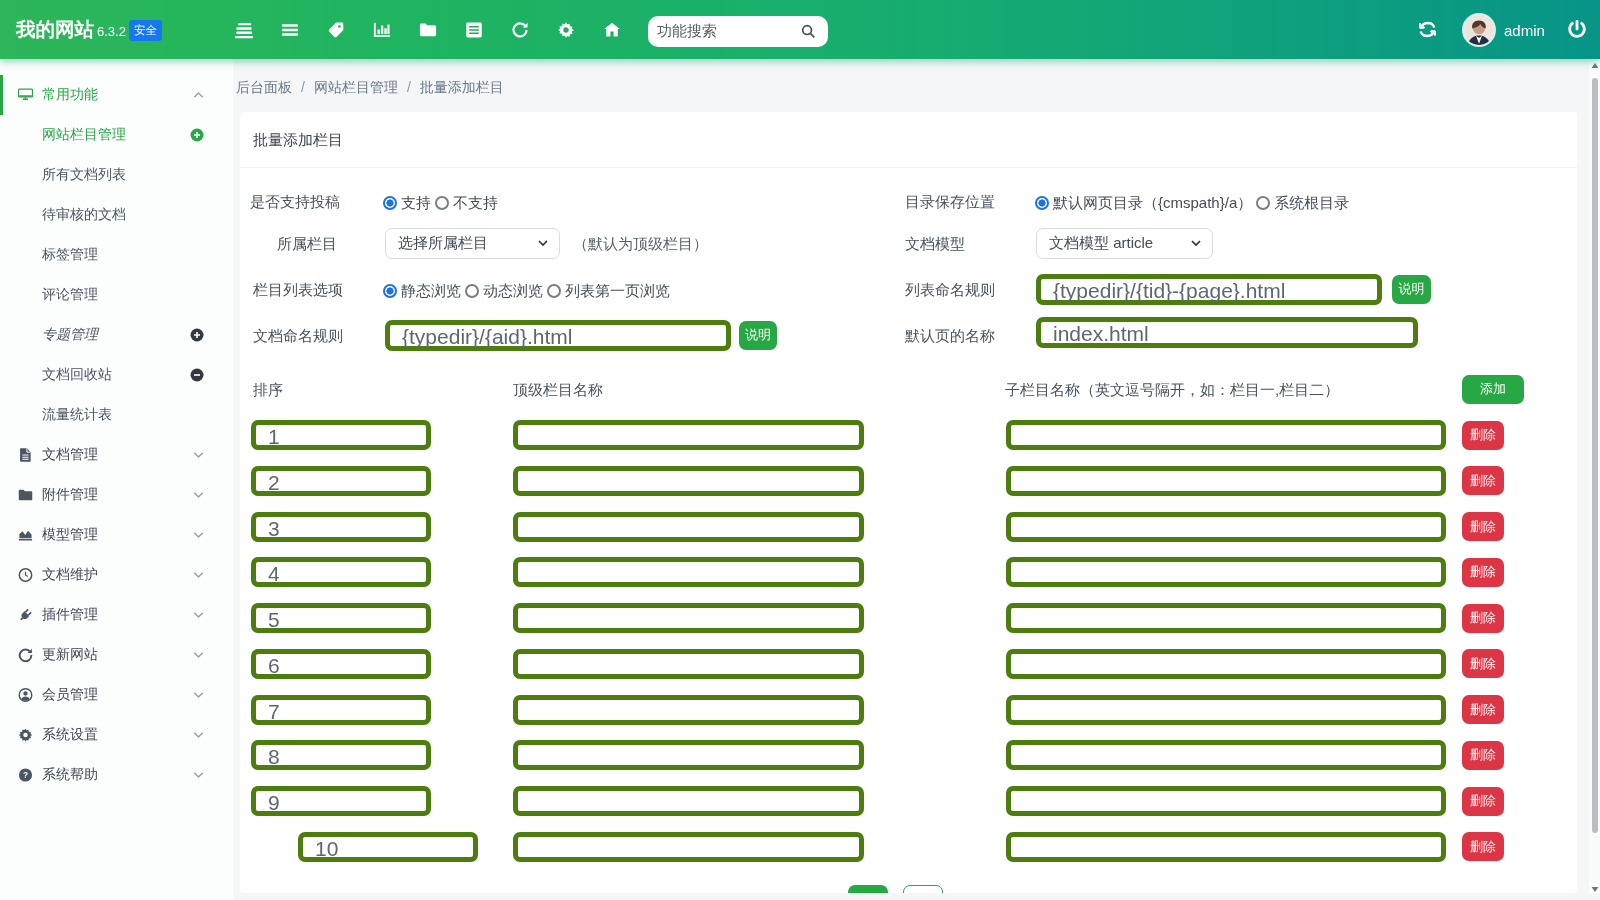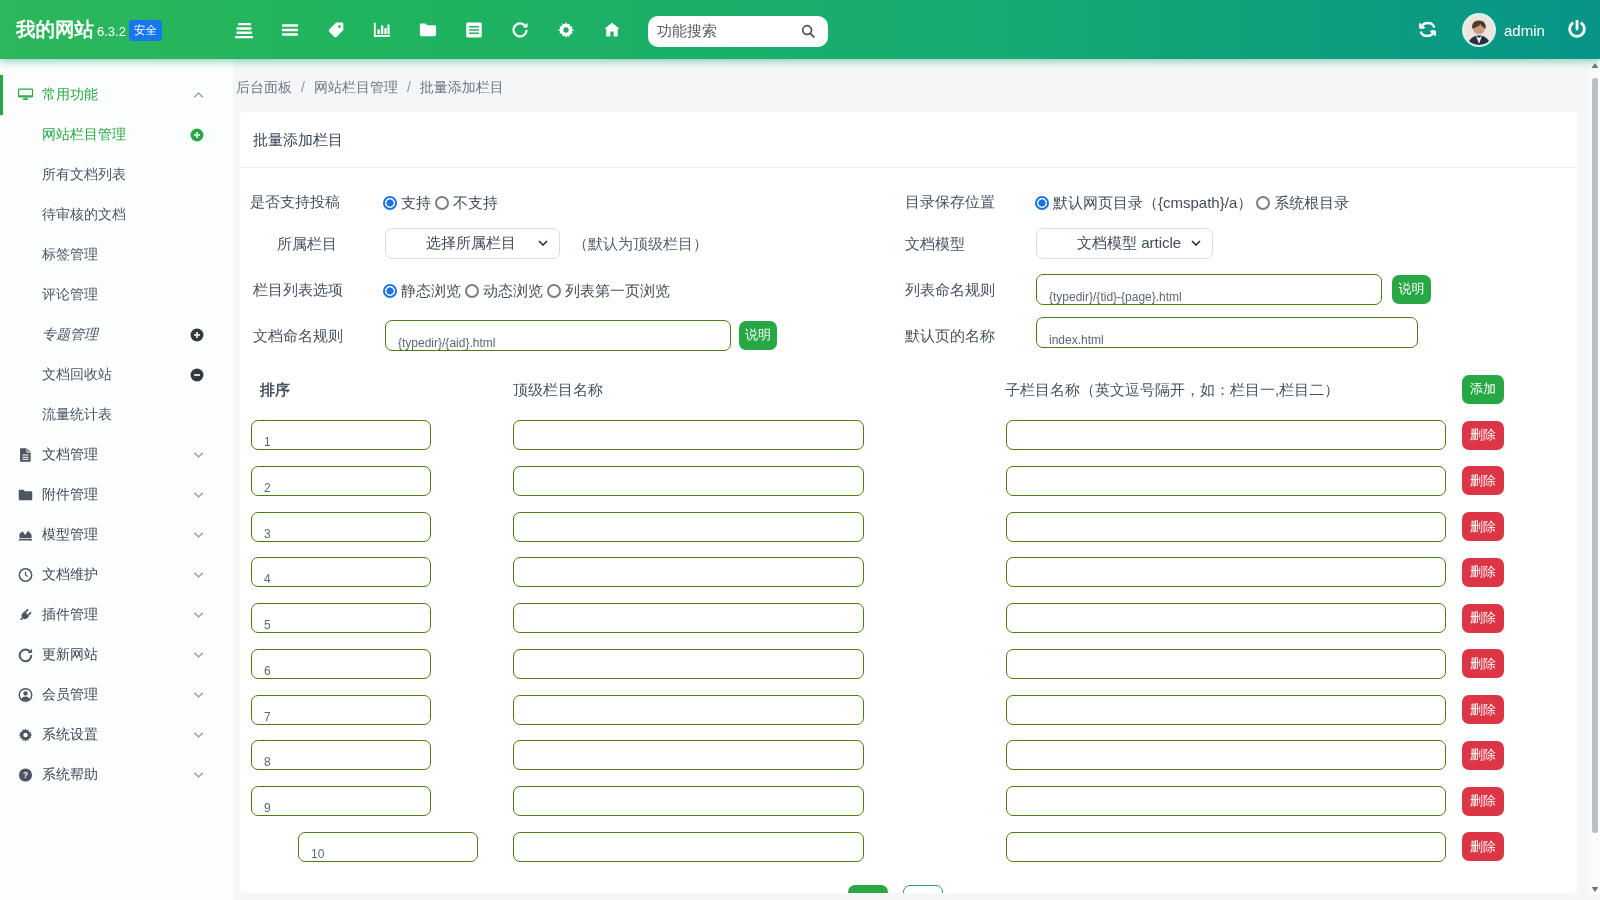--- a/index.html
+++ b/index.html
@@ -38,25 +38,25 @@
 .content { position:absolute; left:233px; top:59px; width:1367px; height:841px; background:#f4f6f8; }
 .crumb { position:absolute; left:3px; top:20px; font-size:14px; color:#6b7987; }
 .crumb .sep { color:#8b98a4; margin:0 9px; }
 .card { position:absolute; left:7px; top:53px; width:1337px; height:781px; background:#fff;
   border-radius:4px; overflow:hidden; }
 .chead { position:absolute; left:0; top:0; width:100%; height:56px; border-bottom:1px solid #eef1f3; }
 .chead .t { position:absolute; left:13px; top:19px; font-size:15px; color:#394352; }
 
 
 .lab { position:absolute; font-size:15px; color:#46525f; }
-.inp { position:absolute; border:1px solid #4d7c0f; border-radius:7px; background:#fff;
-  font-size:12px; color:#5d6772; display:flex; align-items:flex-end; }
+.inp { position:absolute; border:5px solid #4d7c0f; border-radius:7px; background:#fff;
+  font-size:21px; color:#5d6772; display:flex; align-items:flex-start; }
 .inp span { margin-left:12px; white-space:nowrap; }
 .sel { position:absolute; border:1px solid #d8dde3; border-radius:7px; background:#fff;
-  font-size:15px; color:#404b57; display:flex; align-items:center;padding-left:28px; }
+  font-size:15px; color:#404b57; display:flex; align-items:center; }
 .sel span { margin-left:12px; }
 .sel .car { position:absolute; right:11px; top:50%; transform:translateY(-50%); }
 .radio { display:inline-block; width:14px; height:14px; border-radius:50%; vertical-align:-2px; }
 .radio.on { border:2px solid #1a73e8; background:radial-gradient(circle,#1a73e8 0 3.5px,#fff 3.6px); }
 .radio.off { border:2px solid #777e87; background:#fff; }
 .rlab { font-size:15px; color:#424d59; margin:0 4px 0 4px; }
 .btn-g { position:absolute; background:#28a745; color:#fff; border-radius:7px; font-size:13px;
   display:flex; align-items:center; justify-content:center; }
 .btn-r { position:absolute; background:#dc3545; color:#fff; border-radius:7px; font-size:13px;
   width:42px; height:29px; display:flex; align-items:center; justify-content:center; }
@@ -105,24 +105,24 @@
     <div class="lab" style="left:665px;top:169px;">列表命名规则</div>
     <div class="inp" style="left:796px;top:161.5px;width:346px;height:31px;">
         <span>{typedir}/{tid}-{page}.html</span>
       </div>
     <div class="btn-g" style="left:1152px;top:162.5px;width:39px;height:29px;">说明</div>
     <div class="lab" style="left:665px;top:215px;">默认页的名称</div>
     <div class="inp" style="left:796px;top:205px;width:382px;height:31px;">
         <span>index.html</span>
       </div>
 
-    <div class="lab" style="left:20px;top:269px;font-weight:bold;">排序</div>
+    <div class="lab" style="left:13px;top:269px;">排序</div>
     <div class="lab" style="left:273px;top:269px;">顶级栏目名称</div>
     <div class="lab" style="left:765px;top:269px;">子栏目名称（英文逗号隔开，如：栏目一,栏目二）</div>
-    <div class="btn-g" style="left:1222px;top:262.5px;width:42px;height:29px;">添加</div>
+    <div class="btn-g" style="left:1222px;top:262.5px;width:62px;height:29px;">添加</div>
 
     <div class="inp" style="left:11px;top:308.0px;width:180px;height:30px;">
         <span>1</span>
       </div>
 <div class="inp" style="left:273px;top:308.0px;width:351px;height:30px;"></div>
 <div class="inp" style="left:766px;top:308.0px;width:440px;height:30px;"></div>
 <div class="btn-r" style="left:1222px;top:308.5px;">删除</div>
 <div class="inp" style="left:11px;top:353.75px;width:180px;height:30px;">
         <span>2</span>
       </div>

